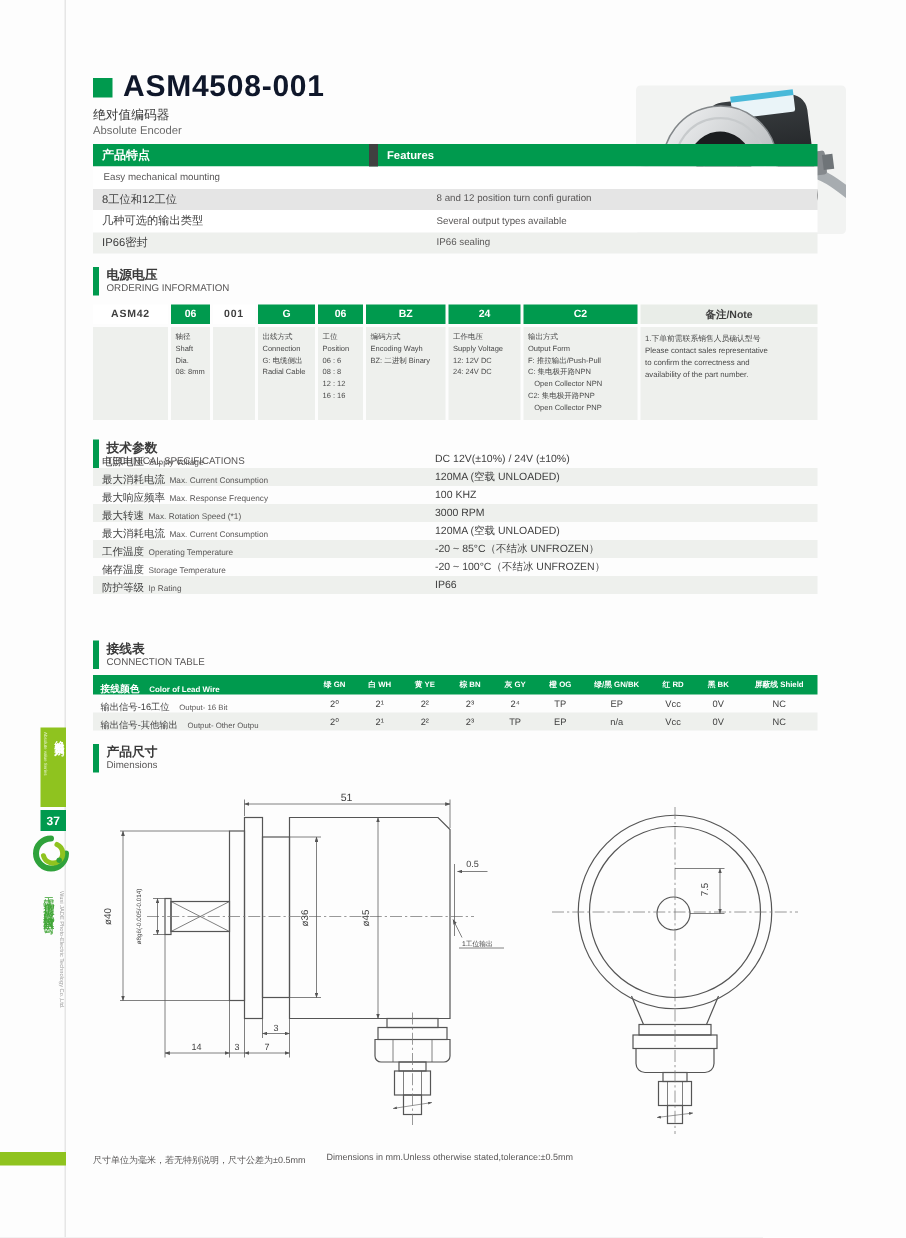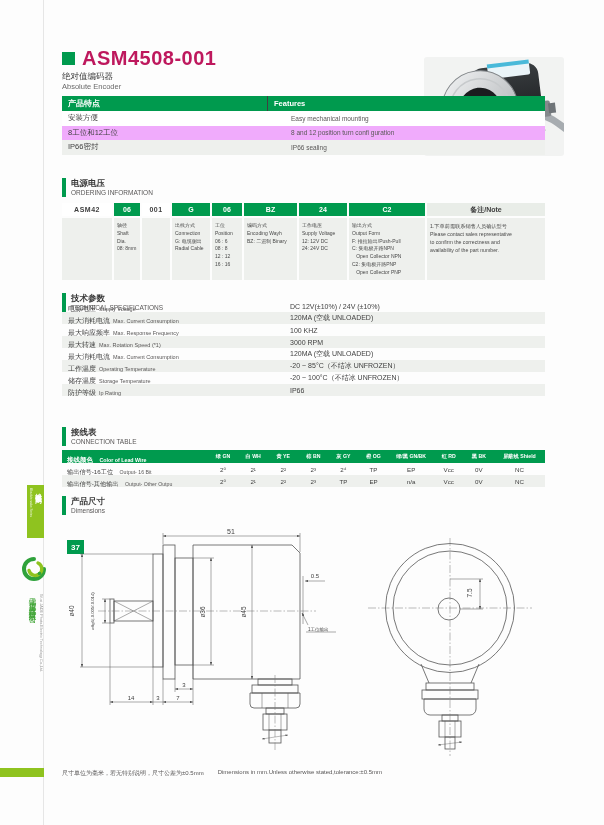--- a/index.html
+++ b/index.html
@@ -5,41 +5,41 @@
   html,body{margin:0;padding:0;background:#e9e9e9;}
   .page{position:relative;width:604px;height:825px;background:#fdfdfd;overflow:hidden;
         font-family:"Liberation Sans","DejaVu Sans",sans-serif;color:#3f3f3f;}
   .abs{position:absolute;}
   
   .vline{left:43px;top:0;width:1px;height:825px;background:#e6e6e6;}
   .series-tab{left:27px;top:485px;width:17px;height:53px;background:#8fc31f;display:flex;justify-content:center;}
   .series-en{writing-mode:vertical-rl;font-size:3px;color:#eaf5d8;line-height:6px;padding-top:3px;}
   .series-cn{writing-mode:vertical-rl;text-orientation:upright;font-size:6.5px;color:#fff;letter-spacing:1px;line-height:10px;padding-top:3px;font-weight:bold;}
   .pagenum{left:27px;top:540px;width:17px;height:14px;background:#009a4e;color:#fff;font-size:8px;font-weight:bold;
-           display:flex;align-items:center;justify-content:center;margin-left:40px;}
+           display:flex;align-items:center;justify-content:center;}
   .company{left:27px;top:592px;height:145px;display:flex;}
   .company-cn{writing-mode:vertical-rl;text-orientation:upright;font-size:7.5px;color:#3fa435;letter-spacing:1.5px;line-height:10px;}
   .company-en{writing-mode:vertical-rl;font-size:3.8px;color:#9a9a9a;line-height:7px;padding-top:2px;}
   .bottom-bar{left:0;top:768px;width:44px;height:9px;background:#8fc31f;}
   
   .title-row{left:62px;top:47px;display:flex;align-items:center;}
   .title-sq{width:13px;height:13px;background:#009a4e;margin-right:7px;}
-  .title{font-size:20px;font-weight:bold;letter-spacing:.5px;color:#be185d;}
+  .title{font-size:20px;font-weight:bold;letter-spacing:.5px;color:#0f172a;}
   .sub-cn{left:62px;top:71px;font-size:8.5px;font-weight:normal;color:#3a3a3a;}
   .sub-en{left:62px;top:82px;font-size:7.5px;color:#6a6a6a;}
   
   .photo{left:424px;top:57px;width:140px;height:99px;background:#f2f3f2;border-radius:3px;overflow:hidden;}
   
   .sec{border-left:4px solid #009a4e;padding-left:5px;}
   .sec .cn{font-size:8.5px;font-weight:bold;color:#3a3a3a;line-height:10px;}
   .sec .en{font-size:6.5px;color:#595757;line-height:9px;}
   
   .feat{left:62px;top:96px;width:483px;}
   .feat-head{display:flex;height:15px;background:#009a4e;color:#fff;font-weight:bold;}
-  .feat-head .c1{width:206px;border-right:1px solid #404040;font-size:8px;display:flex;align-items:center;padding-left:6px;box-sizing:border-box;}
+  .feat-head .c1{width:190px;border-right:6px solid #404040;font-size:8px;display:flex;align-items:center;padding-left:6px;box-sizing:border-box;}
   .feat-head .c2{flex:1;font-size:7.5px;display:flex;align-items:center;padding-left:6px;}
   .feat-row{display:flex;height:14.5px;align-items:center;}
   .feat-row:nth-child(odd){background:#eef0ed;}
   .feat-row .c1{width:222px;font-size:7.5px;padding-left:6px;box-sizing:border-box;color:#3f3f3f;}
   .feat-row .c2{flex:1;font-size:6.5px;color:#595757;padding-left:7px;}
   
   .ord{left:62px;top:203px;width:483px;display:flex;}
   .ord-col{display:flex;flex-direction:column;margin-right:2px;}
   .ord-col:last-child{margin-right:0;}
   .w0{width:50px}.w1{width:26px}.w2{width:28px}.w3{width:38px}.w4{width:30px}.w5{width:53px}.w6{width:48px}.w7{width:76px}.w8{width:118px}
@@ -149,26 +149,29 @@
     </svg>
   </div>
 
   <div class="abs feat">
     <div class="feat-head">
       <div class="c1">产品特点</div>
       <div class="c2">Features</div>
     </div>
     <div>
       <div class="feat-row" style="background:#fff;">
-        <div class="c1">安装方便</div>
         <div class="c2">Easy mechanical mounting</div>
       </div>
-      <div class="feat-row" style="background:#f0abfc;justify-content:center;">
+      <div class="feat-row" style="background:#e5e5e5;justify-content:center;">
         <div class="c1">8工位和12工位</div>
         <div class="c2">8 and 12 position turn confi guration</div>
+      </div>
+      <div class="feat-row" style="background:#fff;">
+        <div class="c1">几种可选的输出类型</div>
+        <div class="c2">Several output types available</div>
       </div>
       <div class="feat-row" style="background:#eef0ed;">
         <div class="c1">IP66密封</div>
         <div class="c2">IP66 sealing</div>
       </div>
     </div>
   </div>
 
   <div class="abs sec" style="left:62px;top:178px;">
     <div class="cn">电源电压</div>

